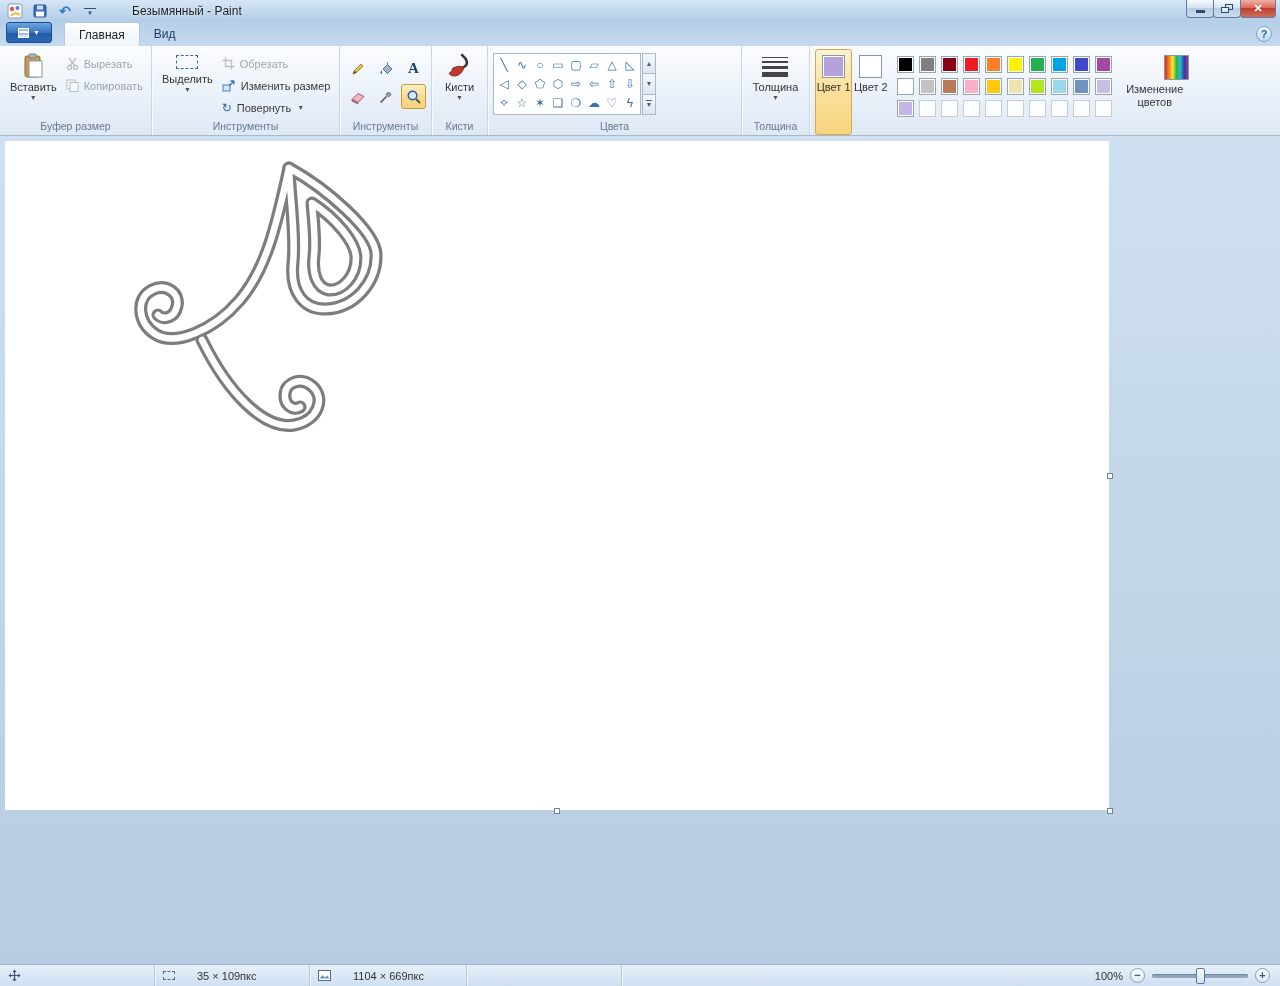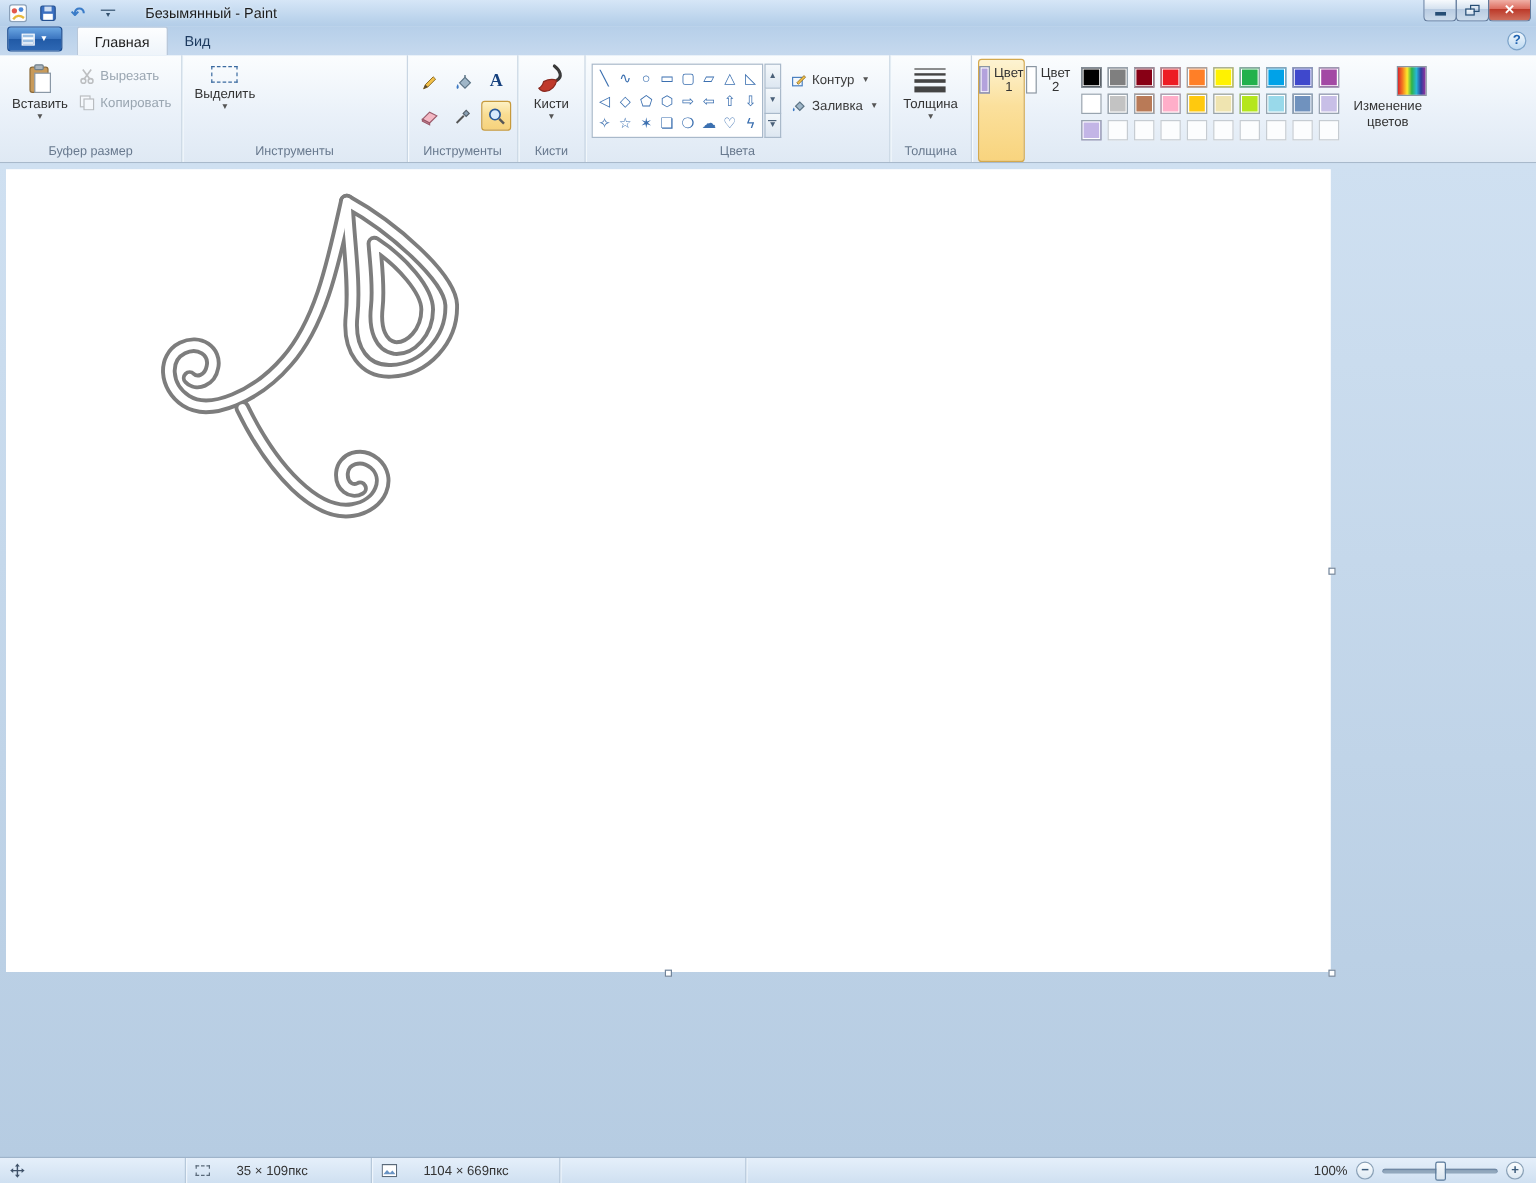--- a/index.html
+++ b/index.html
@@ -15,21 +15,21 @@
   
   .titlebar {
     height:22px; display:flex; align-items:center;
     background:linear-gradient(#d6e6f7,#bcd4ec 70%,#b3cde8);
     position:relative;
   }
   .qat { display:flex; align-items:center; gap:7px; padding-left:6px; }
   .qat-item { display:flex; align-items:center; justify-content:center; width:18px; height:18px; }
   .undo-glyph { color:#3b7cc8; font-size:14px; font-weight:bold; line-height:14px; }
   .qat-drop { width:12px; text-align:center; border-top:1px solid #33516e; padding-top:1px; color:#33516e; font-size:6px; line-height:6px; height:9px; margin-top:2px;}
-  .title-text { font-size:12px; color:#1c1c1c; margin-left:22px; text-shadow:0 0 3px #eaf3fb; }
+  .title-text { font-size:12px; color:#1c1c1c; margin-left:33px; text-shadow:0 0 3px #eaf3fb; }
   .win-controls { position:absolute; right:4px; top:0; display:flex; }
   .wc {
     width:28px; height:18px; margin-left:-1px;
     border:1px solid #62799a; border-top:none; border-radius:0 0 4px 4px;
     background:linear-gradient(#f7fafd,#d4e1ef 45%,#b9cce2 46%,#cddcec);
     display:flex; align-items:center; justify-content:center;
   }
   .wc.close-btn { width:36px; background:linear-gradient(#f0b0a6,#dc6a5c 45%,#bc3a2a 46%,#d0705e); color:#fff; font-size:11px; font-weight:bold; }
   .min-glyph { width:9px; height:3px; background:#274e75; margin-top:6px; }
   .restore-glyph { position:relative; width:12px; height:10px; }
@@ -92,21 +92,21 @@
   .scrollbtn { flex:1; border:1px solid #a9b9ca; border-top-width:0; background:linear-gradient(#f4f8fb,#dde7f1);
     font-size:7px; color:#4a6078; display:flex; align-items:center; justify-content:center; }
   .scrollbtn:first-child { border-top-width:1px; }
   .scrollbtn .bar { border-top:1px solid #4a6078; padding-top:1px; font-size:7px; line-height:6px;}
 
   
   .size-lines { display:flex; flex-direction:column; gap:3px; width:26px; padding:4px 0 2px; }
   .size-lines div { background:#444; width:100%; }
 
   
-  .colorbtn { width:39px; display:flex; flex-direction:row; padding-top:5px; gap:3px;
+  .colorbtn { width:39px; display:flex; flex-direction:column; align-items:center; padding-top:5px; gap:3px;
     border-radius:3px; border:1px solid transparent; font-size:11px; color:#333; line-height:12px; text-align:center; }
   .colorbtn.selected { background:linear-gradient(#fdf3d2,#fbe09c 45%,#f8d47e); border:1px solid #d4a94e; }
   .bigswatch { width:23px; height:23px; border:1px solid #8a96a2; box-shadow:inset 0 0 0 1px #fff; }
   .palette { display:grid; grid-template-columns:repeat(10,19px); grid-auto-rows:19px; gap:3px; padding:7px 6px 0 8px; }
   .swatch { width:17px; height:17px; border:1px solid #98a4af; box-shadow:inset 0 0 0 1px #fff; }
   .swatch.empty { background:#fcfdfe; border-color:#c6ccd2; box-shadow:none; }
   .editbtn { width:72px; display:flex; flex-direction:column; align-items:flex-end; padding-top:6px; gap:3px;
     font-size:11px; color:#333; text-align:center; line-height:13px; }
   .rainbow { width:25px; height:25px; border:1px solid #8a96a2;
     background:linear-gradient(90deg,#d9272e,#f47b20,#fde92b,#2db34a,#28b7d6,#2f3e9e,#99339e); }
@@ -223,20 +223,40 @@
       </div>
       <div class="group-label">Буфер размер</div>
     </div>
 
     <div class="group" style="width:188px">
       <div class="group-body">
         <div class="bigbtn">
           <span class="dashed-icon"></span>
           <span>Выделить</span>
           <span class="caret">▼</span>
+        </div>
+        <div class="stackcol">
+          <div class="smallbtn disabled">
+            <svg width="13" height="13" viewBox="0 0 13 13">
+              <path d="M3.5,0.5 V9.5 H12.5 M0.5,3.5 H9.5 V12.5" stroke="#6a7e92" stroke-width="1.4" fill="none"></path>
+            </svg>
+            <span>Обрезать</span>
+          </div>
+          <div class="smallbtn">
+            <svg width="14" height="13" viewBox="0 0 14 13">
+              <rect x="1" y="6" width="7" height="6" fill="#d6e6f8" stroke="#4a80c0"></rect>
+              <path d="M7,7 L12,2 M12,2 h-3.5 M12,2 v3.5" stroke="#3a70b0" stroke-width="1.3" fill="none"></path>
+            </svg>
+            <span>Изменить размер</span>
+          </div>
+          <div class="smallbtn">
+            <span style="color:#2a6ab0;font-size:12px;line-height:12px">↻</span>
+            <span>Повернуть</span>
+            <span class="caret">▼</span>
+          </div>
         </div>
       </div>
       <div class="group-label">Инструменты</div>
     </div>
 
     <div class="group" style="width:92px">
       <div class="group-body" style="justify-content:center">
         <div class="tools-grid">
           <div class="tool">
             <svg width="16" height="16" viewBox="0 0 16 16">
@@ -323,38 +343,20 @@
           <div class="scrollbtn">
               <span>▲</span>
             </div>
           <div class="scrollbtn">
               <span>▼</span>
             </div>
           <div class="scrollbtn">
               <span class="bar">▼</span>
             </div>
         </div>
-        <div class="stackcol" style="padding-top:7px">
-          <div class="smallbtn">
-            <svg width="13" height="13" viewBox="0 0 13 13">
-              <rect x="1.5" y="4.5" width="8" height="7" fill="none" stroke="#4a80c0"></rect>
-              <path d="M5,9 L11,3 L12.3,4.3 L6.3,10.3 Z" fill="#f2c04a" stroke="#8a6a20" stroke-width="0.7"></path>
-            </svg>
-            <span>Контур</span>
-            <span class="caret">▼</span>
-          </div>
-          <div class="smallbtn">
-            <svg width="13" height="13" viewBox="0 0 13 13">
-              <path d="M4,6.5 L7.5,3 L11,6.5 L7.5,10 Z" fill="#9fb6c8" stroke="#5a7284"></path>
-              <path d="M2.5,7.5 Q1,9.8 2.3,10.8 Q4,10 2.5,7.5 Z" fill="#3a77c2"></path>
-            </svg>
-            <span>Заливка</span>
-            <span class="caret">▼</span>
-          </div>
-        </div>
       </div>
       <div class="group-label">Цвета</div>
     </div>
 
     <div class="group" style="width:68px">
       <div class="group-body" style="justify-content:center">
         <div class="bigbtn">
           <span class="size-lines">
             <div style="height:1px"></div>
               <div style="height:2px"></div>

